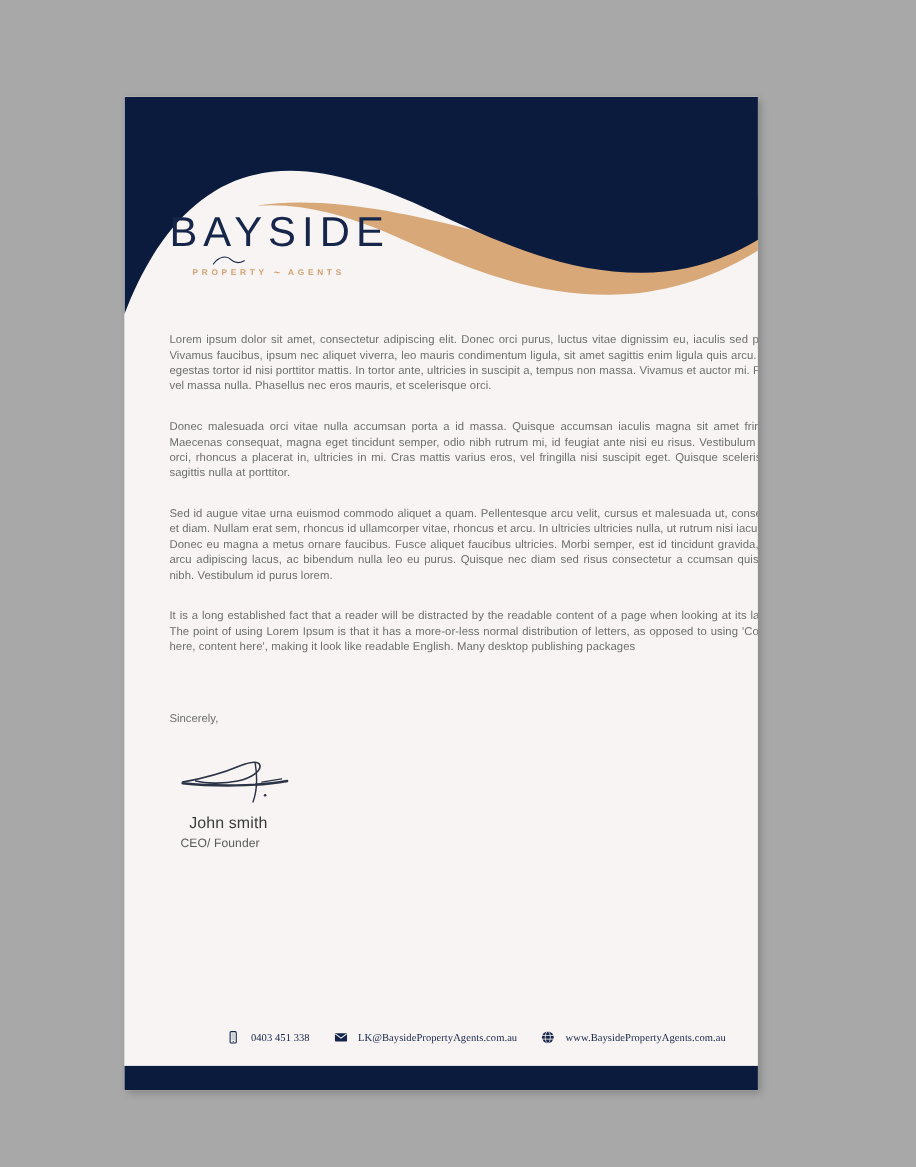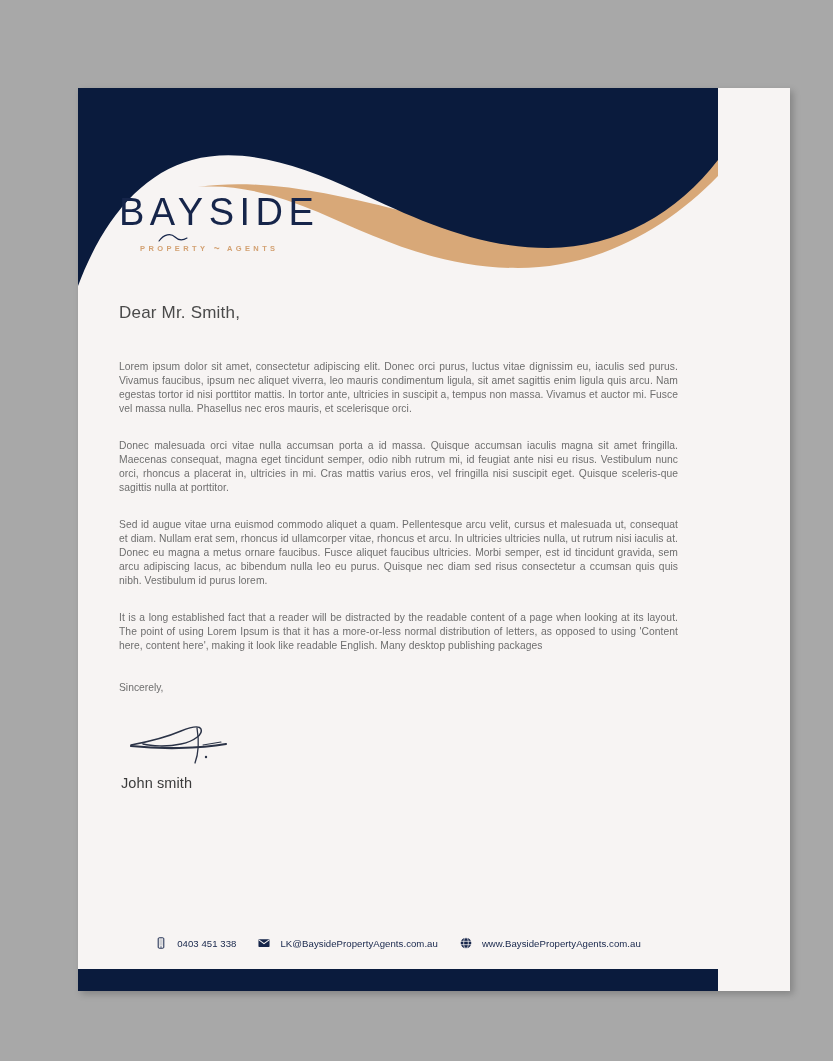--- a/index.html
+++ b/index.html
@@ -11,23 +11,23 @@
     height: 1061px;
     background: #a8a8a8;
     font-family: "Liberation Sans", sans-serif;
     overflow: hidden;
     position: relative;
   }
 
   
   .page {
     position: absolute;
-    left: 78px;
+    left: 113px;
     top: 88px;
-    width: 712px;
+    width: 576px;
     height: 903px;
     background: #f7f4f3;
     box-shadow: 3px 3px 7px rgba(0,0,0,0.22);
     overflow: hidden;
   }
 
   
   .header-wave {
     position: absolute;
     left: 0;
@@ -98,37 +98,37 @@
     font-size: 10.3px;
     line-height: 14px;
     color: #6e6e6e;
     text-align: justify;
     margin: 0 0 23px 0;
     letter-spacing: 0.06px;
   }
   .para:last-of-type { margin-bottom: 14px; }
 
   .signoff {
-    margin-top: 29px;
+    margin-top: 52px;
     font-size: 10.3px;
     color: #6e6e6e;
   }
 
   
   .signature {
     margin-top: 25px;
     margin-left: 10px;
     width: 115px;
     height: 52px;
   }
   .signature svg { display: block; }
 
   .sign-name {
     margin-top: 5px;
-    margin-left: 2px;
+    margin-left: 18px;
     font-size: 14.5px;
     color: #3b3b3b;
     font-weight: 400;
     letter-spacing: 0.1px;
   }
   .sign-role {
     margin-top: 4px;
     margin-left: 10px;
     font-size: 11px;
     color: #5a5a5a;
@@ -147,20 +147,21 @@
     gap: 22px;
   }
   .contact {
     display: flex;
     align-items: center;
     gap: 10px;
     font-size: 9.6px;
     color: #16254a;
     letter-spacing: 0.05px;
     white-space: nowrap;
+    font-family: Liberation Serif, serif;
   }
   .contact .ico {
     display: inline-flex;
     align-items: center;
     justify-content: center;
     width: 12px;
     height: 12px;
     flex: none;
   }
   .contact .ico svg { display: block; }
@@ -199,40 +200,40 @@
       </span>
     </div>
     <div class="logo-tagline">
       <span>PROPERTY</span>
       <span class="tilde">~</span>
       <span>AGENTS</span>
     </div>
   </div>
 
   <div class="letter">
-    <div class="greeting">Dear Mr. Smith,</div>
 
     <p class="para">Lorem ipsum dolor sit amet, consectetur adipiscing elit. Donec orci purus, luctus vitae dignissim eu, iaculis sed purus. Vivamus faucibus, ipsum nec aliquet viverra, leo mauris condimentum ligula, sit amet sagittis enim ligula quis arcu. Nam egestas tortor id nisi porttitor mattis. In tortor ante, ultricies in suscipit a, tempus non massa. Vivamus et auctor mi. Fusce vel massa nulla. Phasellus nec eros mauris, et scelerisque orci.</p>
     <p class="para">Donec malesuada orci vitae nulla accumsan porta a id massa. Quisque accumsan iaculis magna sit amet fringilla. Maecenas consequat, magna eget tincidunt semper, odio nibh rutrum mi, id feugiat ante nisi eu risus. Vestibulum nunc orci, rhoncus a placerat in, ultricies in mi. Cras mattis varius eros, vel fringilla nisi suscipit eget. Quisque sceleris-que sagittis nulla at porttitor.</p>
     <p class="para">Sed id augue vitae urna euismod commodo aliquet a quam. Pellentesque arcu velit, cursus et malesuada ut, consequat et diam. Nullam erat sem, rhoncus id ullamcorper vitae, rhoncus et arcu. In ultricies ultricies nulla, ut rutrum nisi iaculis at. Donec eu magna a metus ornare faucibus. Fusce aliquet faucibus ultricies. Morbi semper, est id tincidunt gravida, sem arcu adipiscing lacus, ac bibendum nulla leo eu purus. Quisque nec diam sed risus consectetur a ccumsan quis quis nibh. Vestibulum id purus lorem.</p>
     <p class="para">It is a long established fact that a reader will be distracted by the readable content of a page when looking at its layout. The point of using Lorem Ipsum is that it has a more-or-less normal distribution of letters, as opposed to using 'Content here, content here', making it look like readable English. Many desktop publishing packages</p>
 
     <div class="signoff">Sincerely,</div>
 
     <div class="signature">
       <svg width="115" height="52" viewBox="0 0 115 52" xmlns="http://www.w3.org/2000/svg">
         <path d="M2 27 C 18 24, 38 19, 52 13 C 62 9, 70 7, 72 11 C 74 16, 66 23, 52 26 C 38 29, 22 28, 14 26" fill="none" stroke="#2b3347" stroke-width="1.5" stroke-linecap="round"></path>
         <path d="M2 28 C 30 31, 70 31, 97 26" fill="none" stroke="#2b3347" stroke-width="2.2" stroke-linecap="round"></path>
         <path d="M68 10 C 70 22, 70 34, 66 45" fill="none" stroke="#2b3347" stroke-width="1.3" stroke-linecap="round"></path>
         <path d="M74 27 C 80 26, 86 25, 92 24" fill="none" stroke="#2b3347" stroke-width="1.1" stroke-linecap="round"></path>
         <circle cx="77" cy="39" r="1.2" fill="#2b3347"></circle>
       </svg>
     </div>
 
     <div class="sign-name">John smith</div>
+    <div class="sign-role">CEO/ Founder</div>
   </div>
 
   <div class="footer-contacts">
 
     <div class="contact">
       <span class="ico">
         <svg width="12" height="12" viewBox="0 0 12 12" xmlns="http://www.w3.org/2000/svg">
           <rect x="3.2" y="0.8" width="5.6" height="10.4" rx="1" fill="none" stroke="#16254a" stroke-width="1"></rect>
           <rect x="4.4" y="2.2" width="3.2" height="6.4" fill="#16254a" opacity="0.18"></rect>
           <circle cx="6" cy="9.9" r="0.55" fill="#16254a"></circle>

